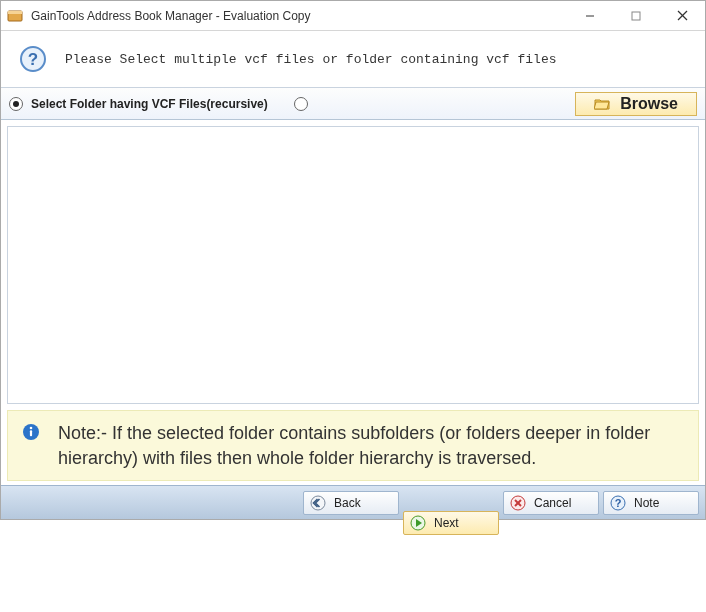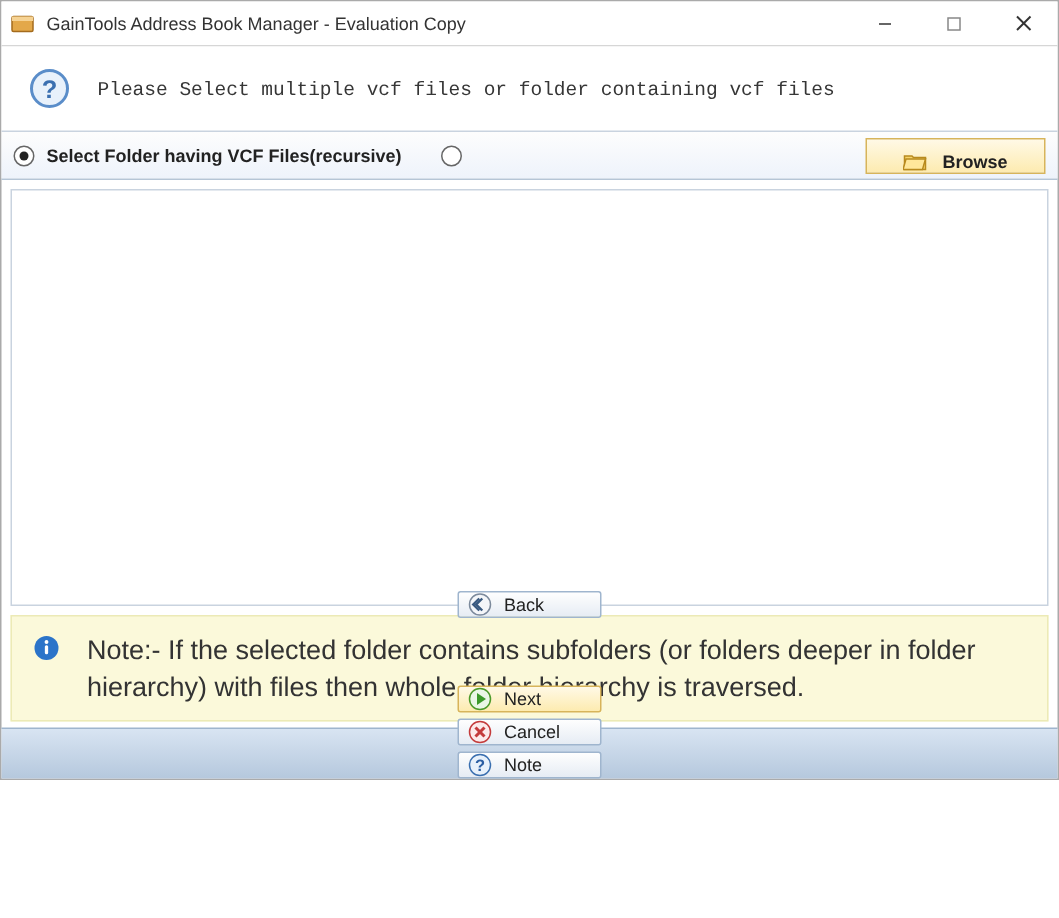--- a/index.html
+++ b/index.html
@@ -42,22 +42,22 @@
     padding: 0 8px;
   }
   .radio-group { display:flex; align-items:center; margin-right: 26px; font-size: 12px; font-weight: bold; color:#222; }
   .radio { width:14px; height:14px; border:1px solid #666; border-radius:50%; display:flex; align-items:center; justify-content:center; margin-right:8px; background:#fff; }
   .radio .dot { width:6px; height:6px; border-radius:50%; background:#222; }
   .options-row .spacer { flex: 1; }
   .browse-btn {
     height: 24px; padding: 0 18px;
     background: linear-gradient(#fff9e6,#fdebb0);
     border: 1px solid #d7b45a;
-    display:flex; align-items:flex-end; gap:10px;
-    font-weight: bold; font-size: 12px; color:#222;
+    display:flex; align-items:center; gap:10px;
+    font-weight: bold; font-size: 16px; color:#222;
     min-width: 120px; justify-content:center;
   }
   .browse-btn .icon { display:flex; }
 
   .main-area {
     flex: 1;
     margin: 6px;
     background: #fff;
     border: 1px solid #c9d3df;
   }
@@ -71,21 +71,21 @@
   }
   .note-bar .noteicon { width:18px; height:18px; margin-top:2px; display:flex; align-items:center; justify-content:center; flex-shrink:0; }
   .note-bar .notetext { font-size: 18px; line-height: 1.35; color:#333; }
   .note-bar .notetext .label { }
 
   .button-bar {
     height: 34px;
     background: linear-gradient(#d8e4f2,#b5c8dd);
     border-top: 1px solid #9fb5ce;
     display:flex; align-items:center; justify-content:flex-end;
-    padding: 0 6px; gap:4px;flex-direction:column;
+    padding: 0 6px; gap:4px;
   }
   .navbtn {
     height: 24px;
     min-width: 96px;
     background: linear-gradient(#fefefe,#e6ecf4);
     border: 1px solid #9fb5ce;
     border-radius: 2px;
     display:flex; align-items:center; justify-content:flex-start;
     font-size: 12px; color:#222;
     padding: 0 10px 0 6px; gap:8px;

